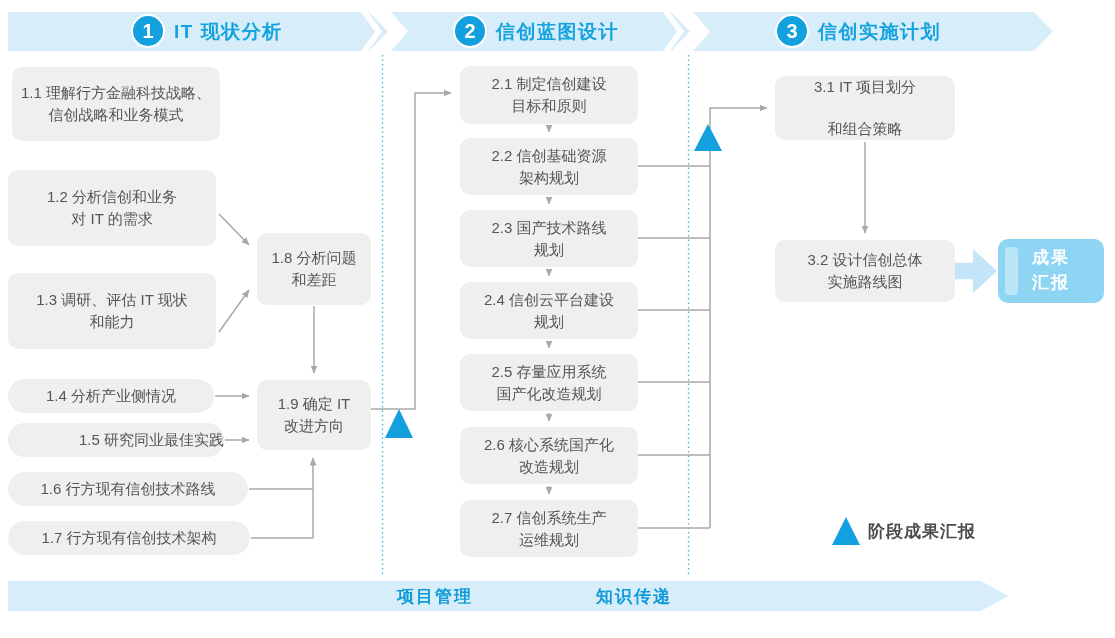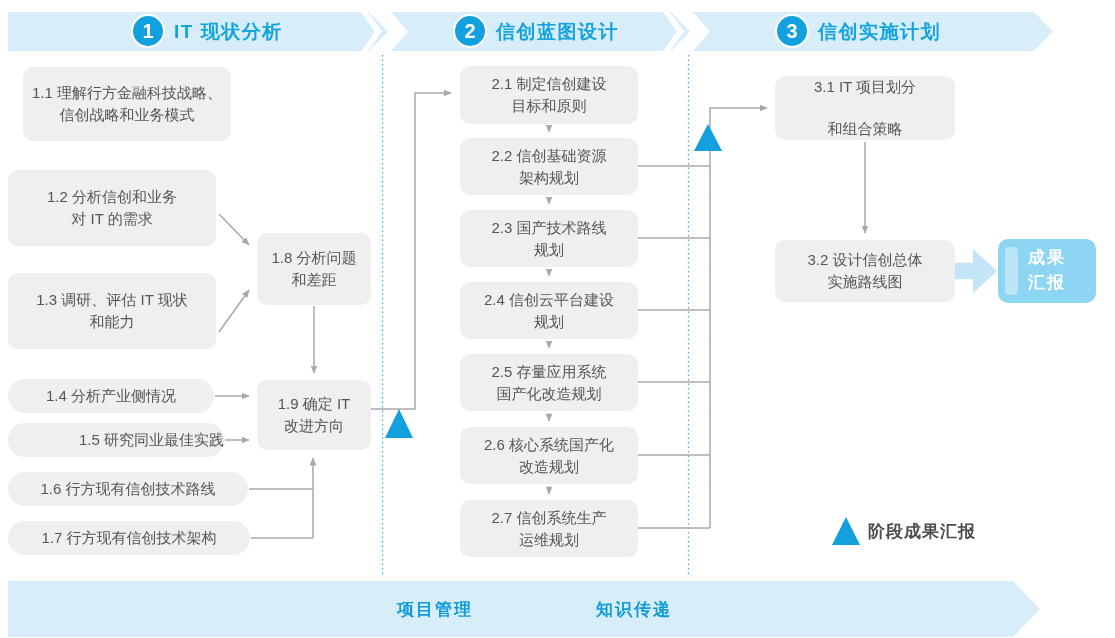--- a/index.html
+++ b/index.html
@@ -18,30 +18,30 @@
     color:#ffffff;font-weight:bold;font-size:20px;display:flex;align-items:center;justify-content:center;}
   .banner-title{position:absolute;top:12px;height:39px;display:flex;align-items:center;
     color:#14A3DF;font-weight:bold;font-size:19px;letter-spacing:1.5px;white-space:nowrap;}
   
   .gbox{position:absolute;background:#EFEFEF;border-radius:10px;box-sizing:border-box;
     display:flex;flex-direction:column;justify-content:center;align-items:center;text-align:center;
     color:#55565A;font-size:15px;line-height:1.45;z-index:3;}
   .gbox span{display:block;white-space:nowrap;}
   .pill{border-radius:18px;}
   
-  .result{position:absolute;left:998px;top:239px;width:98px;height:64px;background:#8ED5F3;
+  .result{position:absolute;left:998px;top:239px;width:106px;height:64px;background:#8ED5F3;
     border-radius:10px;display:flex;flex-direction:column;justify-content:center;align-items:center;
     color:#ffffff;font-weight:bold;font-size:17px;letter-spacing:2px;line-height:1.45;z-index:3;}
   .result::after{content:"";position:absolute;left:7px;top:8px;bottom:8px;width:13px;
     background:rgba(255,255,255,.38);border-radius:4px;}
   .block-arrow{position:absolute;left:951px;top:249px;width:46px;height:44px;background:#C3E5F7;z-index:2;
     clip-path:polygon(0 31%,48% 31%,48% 0,100% 50%,48% 100%,48% 69%,0 69%);}
   
-  .bottom-banner{position:absolute;left:8px;top:581px;width:1000px;height:56px;background:#D7EDF9;
-    clip-path:polygon(0 0,calc(100% - 27px) 0,100% 50%,calc(100% - 27px) 100%,0 100%);padding-left:32px;}
+  .bottom-banner{position:absolute;left:8px;top:581px;width:1000px;height:30px;background:#D7EDF9;
+    clip-path:polygon(0 0,calc(100% - 27px) 0,100% 50%,calc(100% - 27px) 100%,0 100%);}
   .bottom-label{position:absolute;top:0;height:100%;display:flex;align-items:center;
     color:#0E9BD8;font-weight:bold;font-size:17px;letter-spacing:2px;white-space:nowrap;}
   
   .legend-label{position:absolute;left:868px;top:520px;color:#4B4C50;font-weight:bold;
     font-size:17px;letter-spacing:1px;z-index:3;}
   
   #wires{position:absolute;left:0;top:0;z-index:2;pointer-events:none;}
 </style>
 </head>
 <body>
@@ -101,21 +101,21 @@
       <path d="M865,142 L865,233" marker-end="url(#arr)"></path>
     </g>
 
     <g fill="#12A0DE">
       <polygon points="385,438 413,438 399,409"></polygon>
       <polygon points="694,151 722,151 708,124"></polygon>
       <polygon points="832,545 860,545 846,517"></polygon>
     </g>
   </svg>
 
-  <div class="gbox" style="left:23px;top:67px;width:208px;height:74px;">
+  <div class="gbox" style="left:12px;top:67px;width:208px;height:74px;">
     <span>1.1 理解行方金融科技战略、</span>
     <span>信创战略和业务模式</span>
   </div>
   <div class="gbox" style="left:8px;top:170px;width:208px;height:76px;">
     <span>1.2 分析信创和业务</span>
     <span>对 IT 的需求</span>
   </div>
   <div class="gbox" style="left:8px;top:273px;width:208px;height:76px;">
     <span>1.3 调研、评估 IT 现状</span>
     <span>和能力</span>

